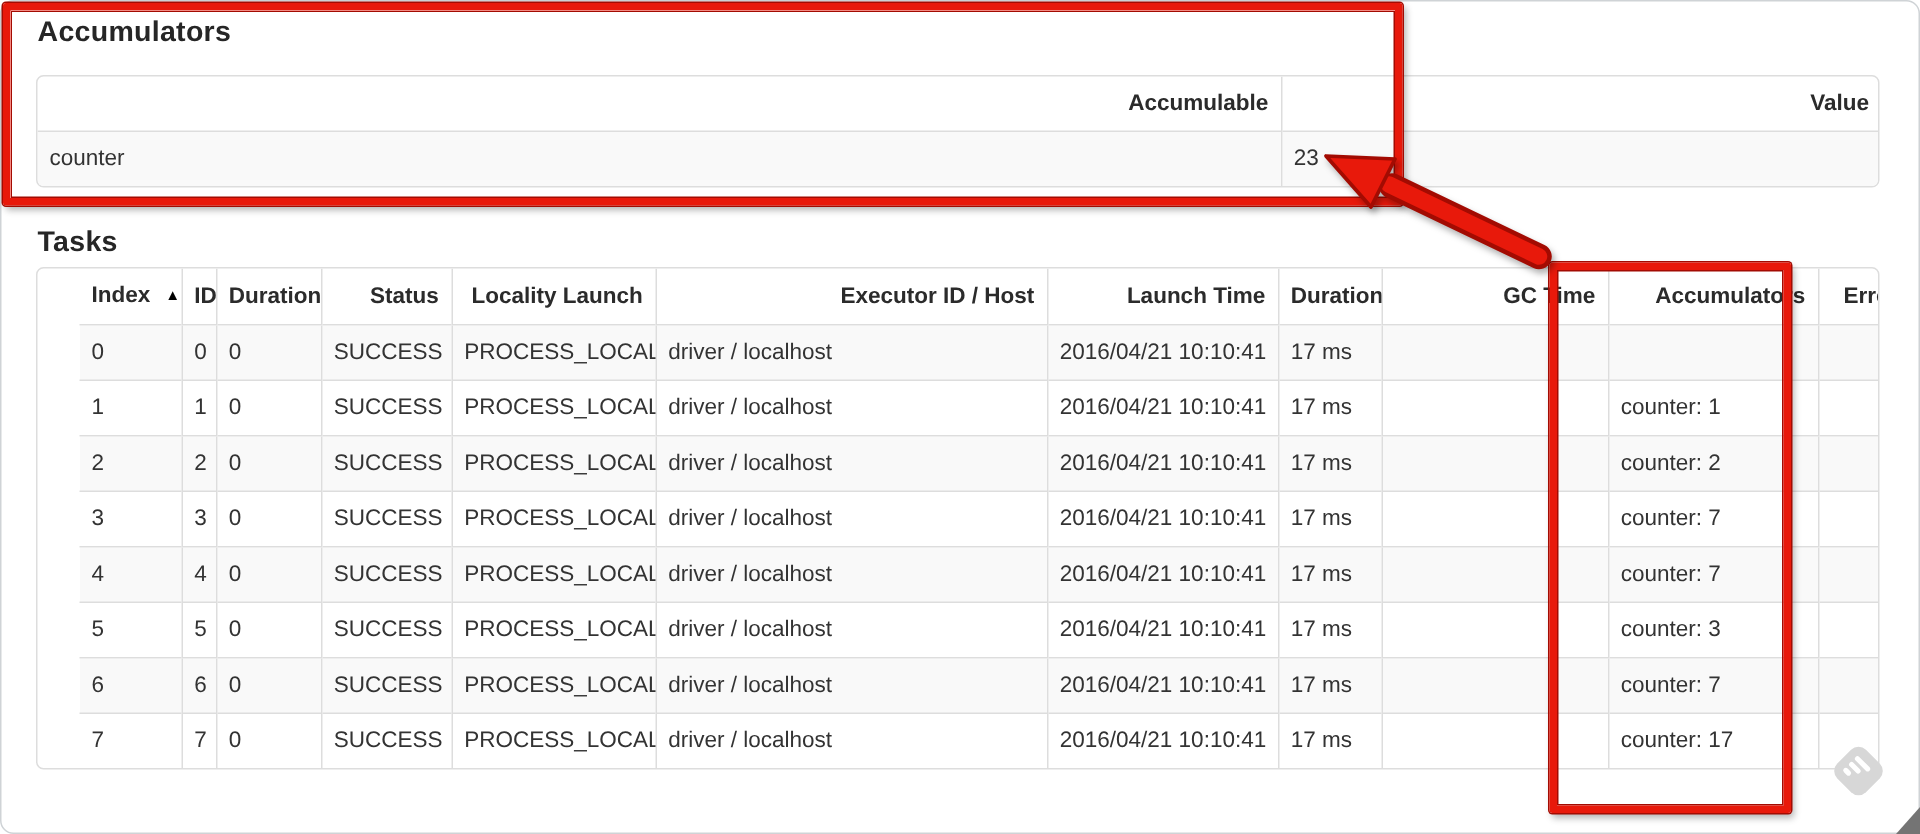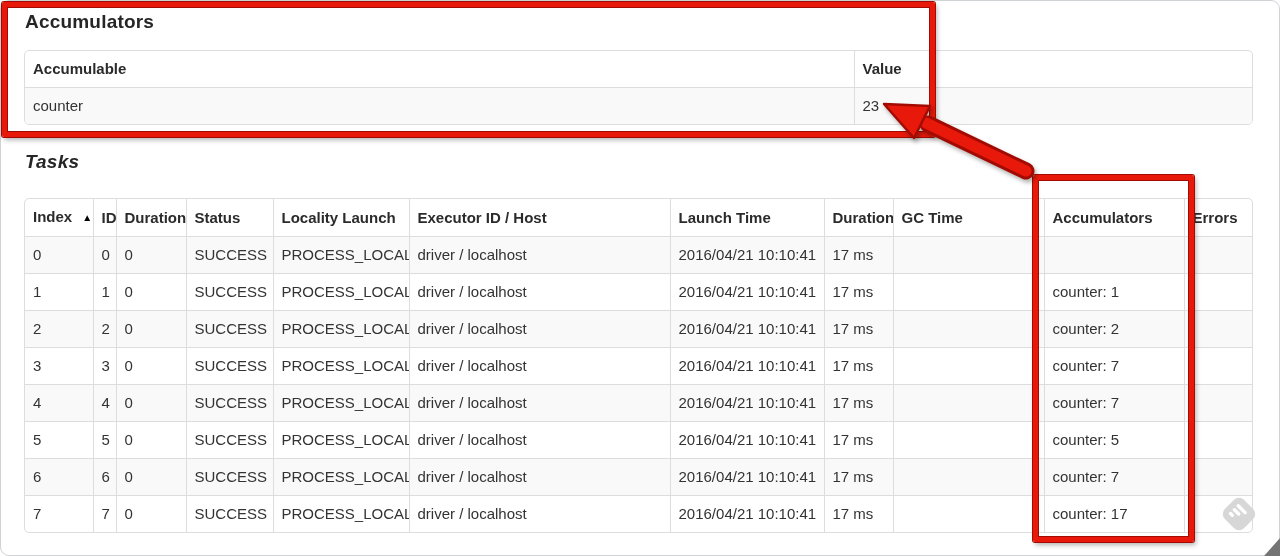--- a/index.html
+++ b/index.html
@@ -9,35 +9,35 @@
   }
   .frame{
     position:absolute;inset:0;border:1px solid #cfd3d6;border-radius:9px;
     pointer-events:none;z-index:5;
   }
   .sec-heading{
     position:absolute;margin:0;font-size:19px;font-weight:bold;color:#262626;
     letter-spacing:.2px;z-index:1;
   }
   #acc-heading{left:25px;top:11px;}
-  #tasks-heading{left:25px;top:151px;font-style:italic;}
+  #tasks-heading{left:25px;top:151px;}
 
   .tbl-wrap{
     position:absolute;left:24px;width:1229px;box-sizing:border-box;
     border:1px solid #dddddd;border-radius:5px;background:#fff;overflow:hidden;z-index:1;
   }
   #acc-wrap{top:50px;}
-  #tasks-wrap{top:198px;}
+  #tasks-wrap{top:178px;padding-left:28px;}
   table{width:100%;border-collapse:collapse;table-layout:fixed;font-size:15px;color:#333;}
   th,td{
     border-left:1px solid #dddddd;border-top:1px solid #dddddd;
     padding:8px 8px;line-height:20px;text-align:left;
     white-space:nowrap;overflow:hidden;font-weight:normal;
   }
-  th{font-weight:bold;color:#2b2b2b;}
+  th{font-weight:bold;color:#2b2b2b;text-align:right;}
   tr > *:first-child{border-left:none;}
   thead tr:first-child > *{border-top:none;}
   tbody tr:nth-child(odd){background:#f9f9f9;}
   .sort-icon{font-size:10px;margin-left:10px;color:#000;vertical-align:1px;}
 
   
   .hl-box{
     position:absolute;box-sizing:border-box;border:5px solid #e8190b;border-radius:2px;
     box-shadow:0 0 0 1px #a30b02, inset 0 0 0 1px #a30b02, 2px 3px 5px rgba(0,0,0,.30);
     pointer-events:none;z-index:10;
@@ -184,21 +184,21 @@
         <tr>
           <td>5</td>
           <td>5</td>
           <td>0</td>
           <td>SUCCESS</td>
           <td>PROCESS_LOCAL</td>
           <td>driver / localhost</td>
           <td>2016/04/21 10:10:41</td>
           <td>17 ms</td>
           <td></td>
-          <td>counter: 5</td>
+          <td>counter: 3</td>
           <td></td>
         </tr>
         <tr>
           <td>6</td>
           <td>6</td>
           <td>0</td>
           <td>SUCCESS</td>
           <td>PROCESS_LOCAL</td>
           <td>driver / localhost</td>
           <td>2016/04/21 10:10:41</td>

